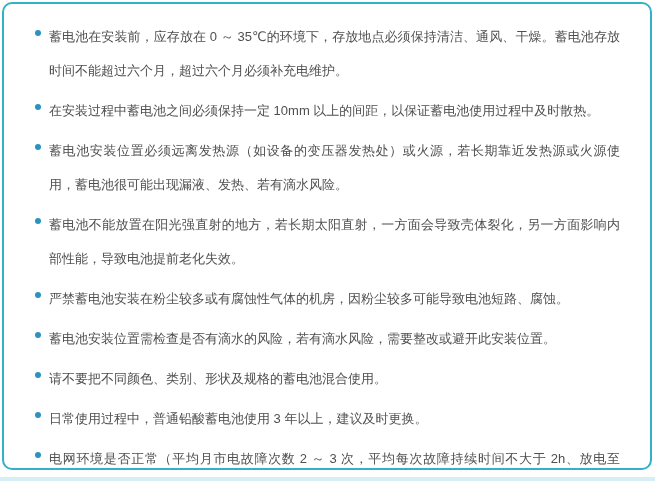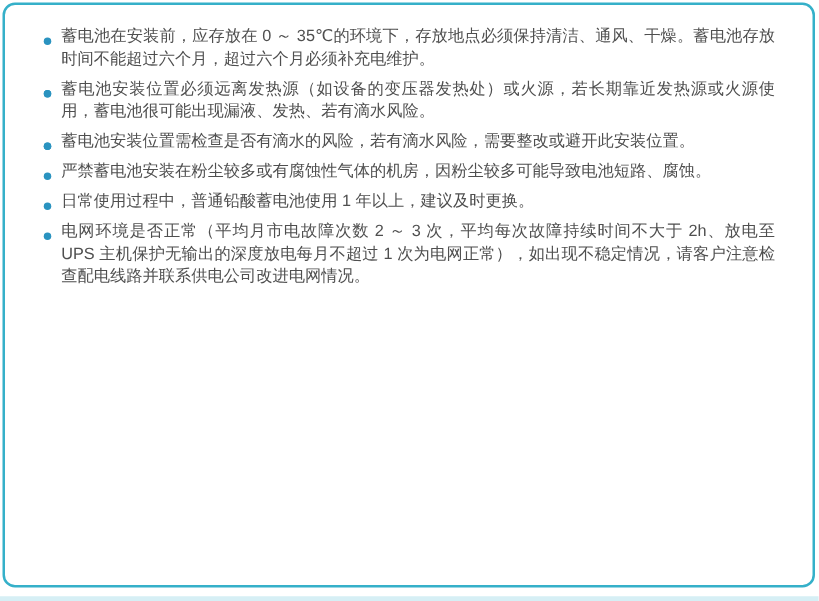--- a/index.html
+++ b/index.html
@@ -32,21 +32,21 @@
   .bullet-list {
     list-style: none;
     margin: 0;
     padding: 16px 30px 10px 31px;
   }
   .bullet-list li {
     position: relative;
     padding-left: 14px;
     margin-bottom: 6px;
     font-size: 13px;
-    line-height: 18px;
+    line-height: 34px;
     color: var(--text-color, #4f4f4f);
     text-align: justify;
   }
   .bullet-list li .bullet {
     position: absolute;
     left: 0;
     top: 10px;
     width: 6px;
     height: 6px;
     border-radius: 50%;
@@ -61,23 +61,24 @@
     background: var(--strip-color, #d6eff5);
   }
 </style>
 </head>
 <body>
 
 <div class="page">
   <div class="panel">
     <ul class="bullet-list" id="bullet-list">
         <li><span class="bullet"></span><span>蓄电池在安装前，应存放在 0 ～ 35℃的环境下，存放地点必须保持清洁、通风、干燥。蓄电池存放时间不能超过六个月，超过六个月必须补充电维护。</span></li>
-        <li><span class="bullet"></span></li>
+        <li><span class="bullet"></span><span>在安装过程中蓄电池之间必须保持一定 10mm 以上的间距，以保证蓄电池使用过程中及时散热。</span></li>
         <li><span class="bullet"></span><span>蓄电池安装位置必须远离发热源（如设备的变压器发热处）或火源，若长期靠近发热源或火源使用，蓄电池很可能出现漏液、发热、若有滴水风险。</span></li>
-        <li><span class="bullet"></span></li>
+        <li><span class="bullet"></span><span>蓄电池不能放置在阳光强直射的地方，若长期太阳直射，一方面会导致壳体裂化，另一方面影响内部性能，导致电池提前老化失效。</span></li>
+        <li><span class="bullet"></span><span>严禁蓄电池安装在粉尘较多或有腐蚀性气体的机房，因粉尘较多可能导致电池短路、腐蚀。</span></li>
         <li><span class="bullet"></span><span>蓄电池安装位置需检查是否有滴水的风险，若有滴水风险，需要整改或避开此安装位置。</span></li>
-        <li><span class="bullet"></span><span>严禁蓄电池安装在粉尘较多或有腐蚀性气体的机房，因粉尘较多可能导致电池短路、腐蚀。</span></li>
-        <li><span class="bullet"></span><span>日常使用过程中，普通铅酸蓄电池使用 1 年以上，建议及时更换。</span></li>
+        <li><span class="bullet"></span><span>请不要把不同颜色、类别、形状及规格的蓄电池混合使用。</span></li>
+        <li><span class="bullet"></span><span>日常使用过程中，普通铅酸蓄电池使用 3 年以上，建议及时更换。</span></li>
         <li><span class="bullet"></span><span>电网环境是否正常（平均月市电故障次数 2 ～ 3 次，平均每次故障持续时间不大于 2h、放电至 UPS 主机保护无输出的深度放电每月不超过 1 次为电网正常），如出现不稳定情况，请客户注意检查配电线路并联系供电公司改进电网情况。</span></li>
       </ul>
   </div>
   <div class="bottom-strip"></div>
 </div>
 
 </body></html>

